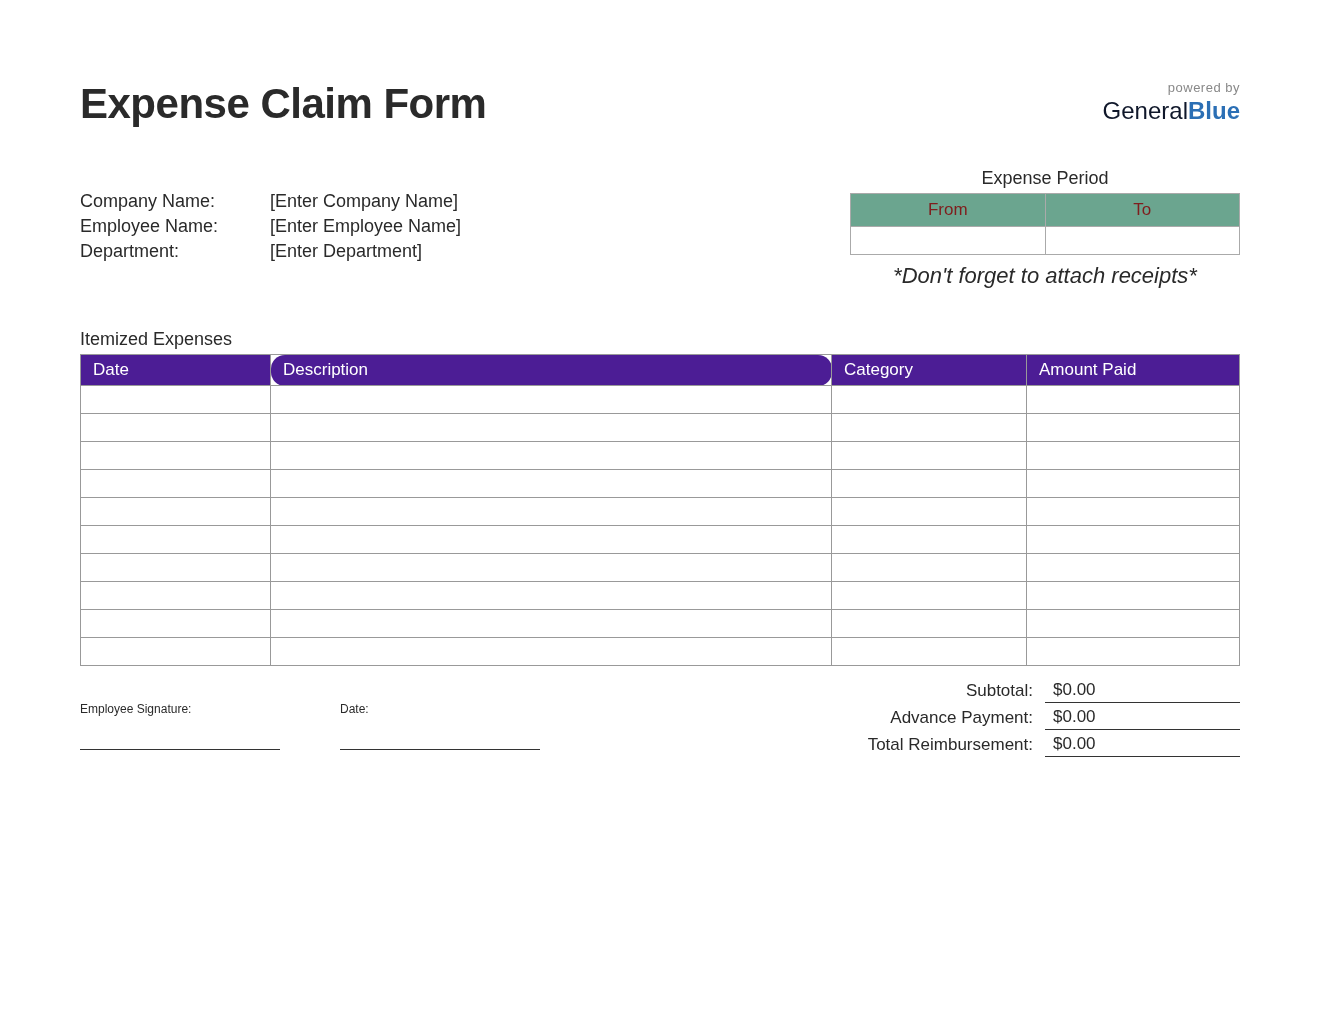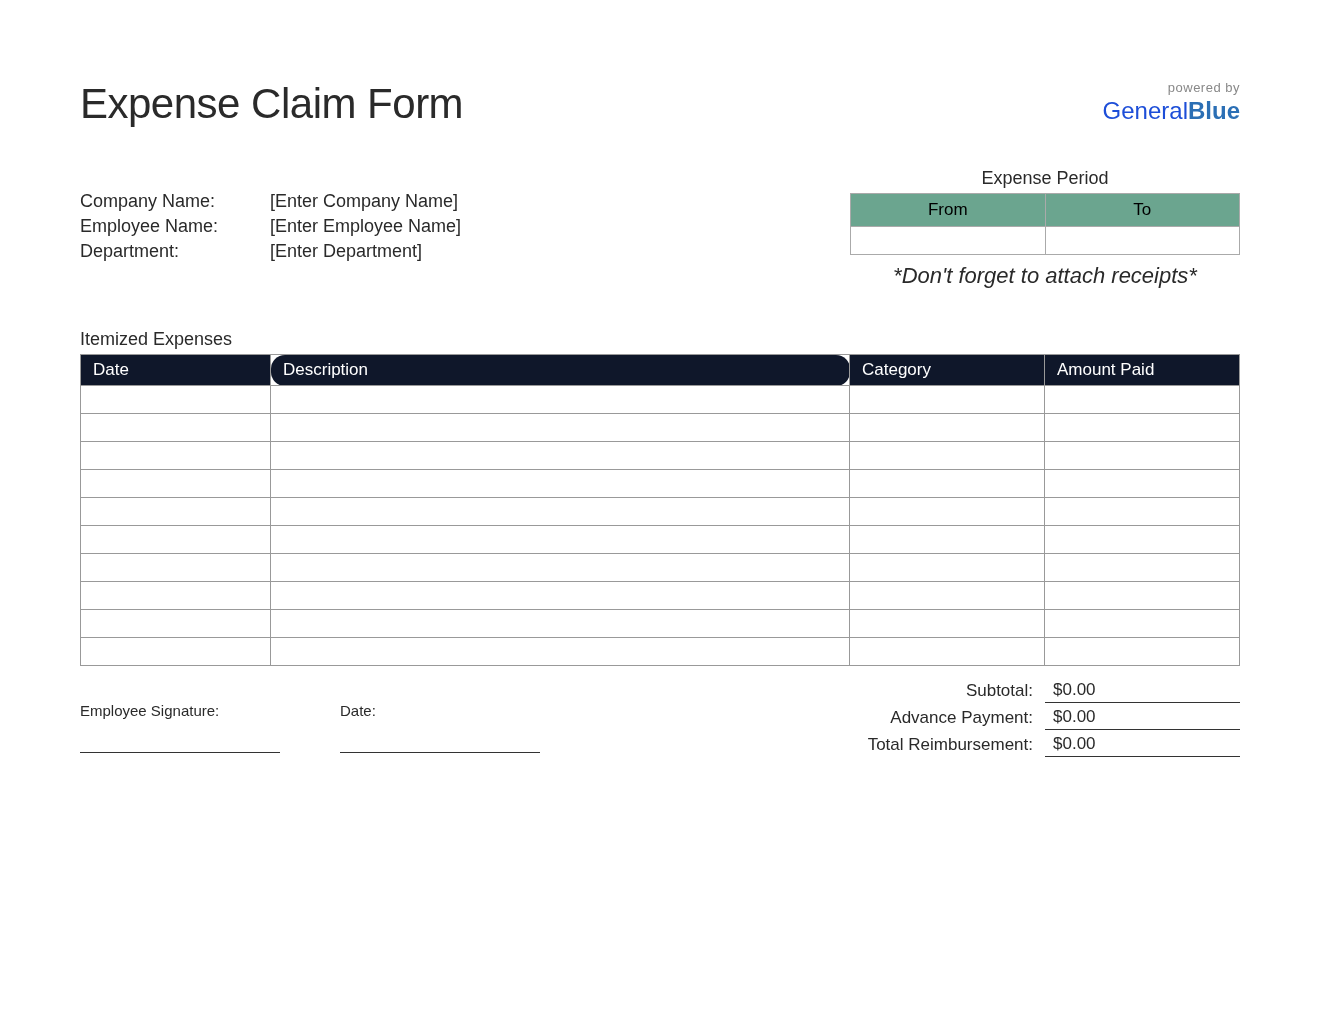--- a/index.html
+++ b/index.html
@@ -12,77 +12,77 @@
       color: #2a2a2a;
     }
     .header-row {
       display: flex;
       justify-content: space-between;
       align-items: flex-start;
       margin-bottom: 40px;
     }
     .title {
       font-size: 42px;
-      font-weight: 400;
+      font-weight: 700;
       color: #2a2a2a;
       letter-spacing: -0.5px;
     }
     .logo-box { text-align: right; }
     .powered-by { font-size: 13px; color: #888; letter-spacing: 0.5px; margin-bottom: 2px; }
     .brand { font-size: 24px; font-weight: 400; }
-    .brand .g1 { color: #1d4ed8; }
+    .brand .g1 { color: #0f172a; }
     .brand .g2 { color: #2b6fb5; font-weight: 700; }
 
     .info-section {
       display: flex;
       justify-content: space-between;
       align-items: center;
       margin-bottom: 40px;
     }
     .info-left { width: 55%; }
     .info-row { display: flex; margin-bottom: 4px; font-size: 18px; }
     .info-label { width: 190px; }
     .info-value { color: #2a2a2a; }
 
     .period-box { width: 390px; }
     .period-title { text-align: center; font-size: 18px; margin-bottom: 4px; }
     .period-table { width: 100%; border-collapse: collapse; }
     .period-table th {
       background: #6ba58f;
-      color: #000000;
+      color: #7f1d1d;
       font-weight: 400;
       font-size: 17px;
       padding: 6px 0;
       border: 1px solid #aaa;
       width: 50%;
     }
     .period-table td { border: 1px solid #aaa; height: 28px; }
     .note { font-style: italic; text-align: center; margin-top: 8px; font-size: 22px; }
 
     .section-label { font-size: 18px; margin-bottom: 4px; }
     .expense-table { width: 100%; border-collapse: collapse; }
     .expense-table th {
-      background: #0f172a; color: #fff; font-weight: 400;
+      background: #4c1d95; color: #fff; font-weight: 400;
       font-size: 17px; text-align: left; padding: 5px 12px;
       border: 1px solid #999;
     }
     .expense-table td { border: 1px solid #999; height: 28px; }
     .col-date { width: 190px; }
     .col-desc { width: auto; border-radius: 14px; }
     .col-cat { width: 195px; }
-    .col-amt { width: 195px; }
+    .col-amt { width: 213px; }
 
     .footer-section {
       display: flex;
       justify-content: space-between;
       margin-top: 12px;
     }
     .sig-block { display: flex; gap: 60px; margin-top: 24px; }
     .sig-item { display: flex; flex-direction: column; }
-    .sig-label { font-size: 15px; }
+    .sig-label { font-size: 12px; }
     .sig-line { border-bottom: 1.5px solid #333; width: 200px; height: 30px; margin-top: 4px;}
     .totals { width: 100%; }
     .total-row { display: flex; justify-content: flex-end; align-items: center; margin-bottom: 2px; }
     .total-label { font-size: 17px; text-align: right; padding-right: 12px; }
     .total-value {
       width: 195px; font-size: 17px; padding: 2px 8px;
       border-bottom: 1.5px solid #333;
     }
   </style>
 </head>

